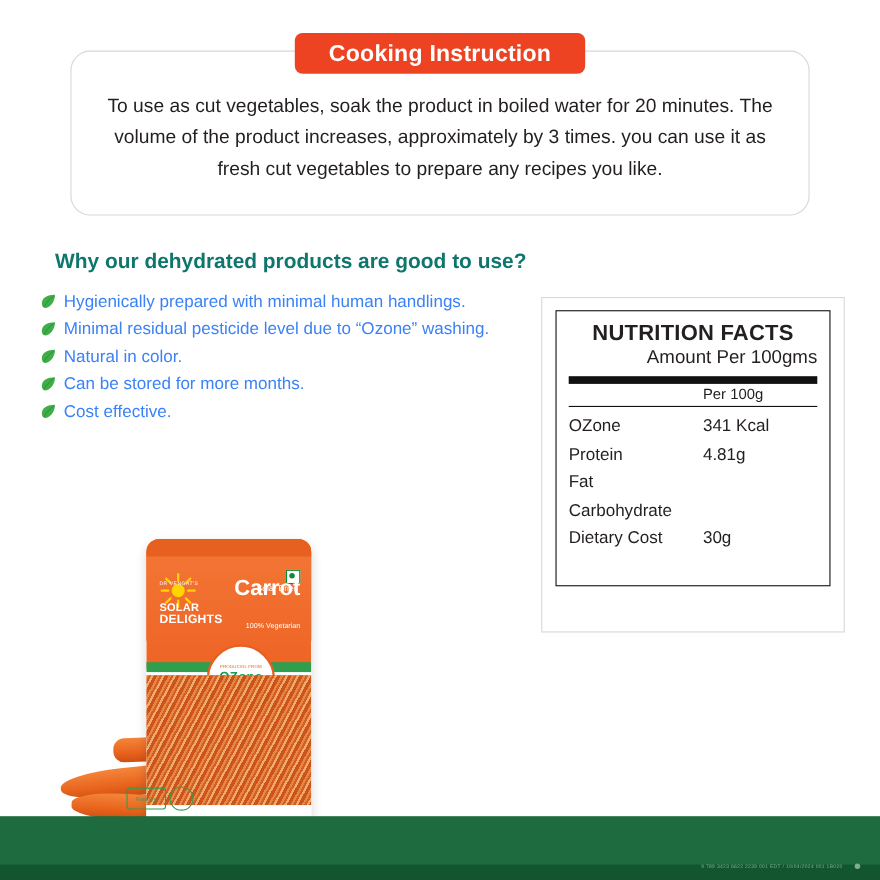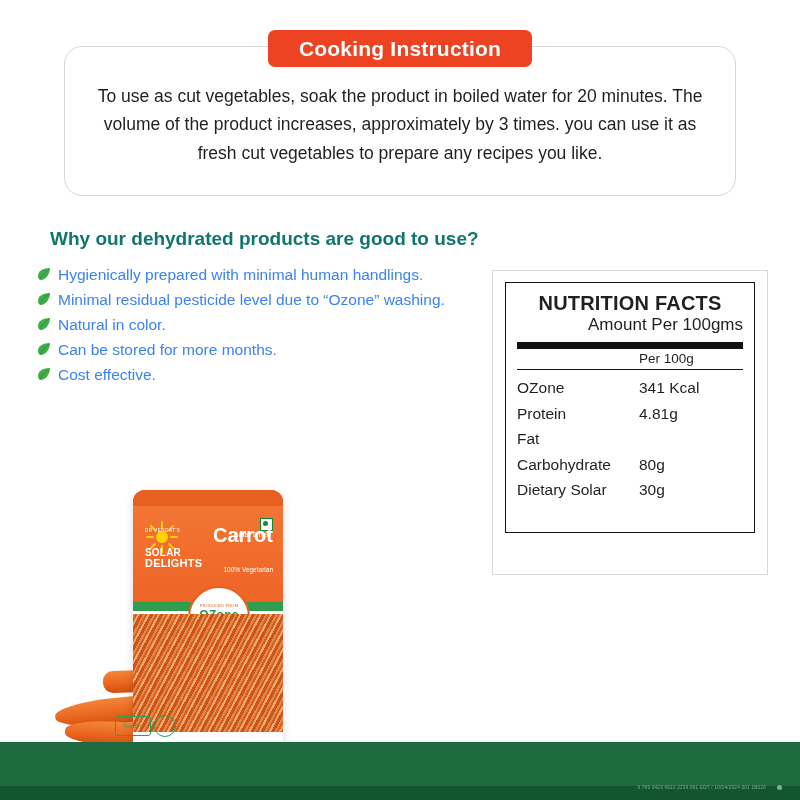--- a/index.html
+++ b/index.html
@@ -441,24 +441,23 @@
         </div>
         <div class="nf-row">
           <span class="nf-name">Protein</span>
           <span class="nf-val">4.81g</span>
         </div>
         <div class="nf-row">
           <span class="nf-name">Fat</span>
         </div>
         <div class="nf-row">
           <span class="nf-name">Carbohydrate</span>
-          <span class="nf-val">80g</span>
         </div>
         <div class="nf-row">
-          <span class="nf-name">Dietary Solar</span>
+          <span class="nf-name">Dietary Cost</span>
           <span class="nf-val">30g</span>
         </div>
       </div>
     </div>
   </div>
 
   <div class="product-photo">
 
     <div class="carrot" style="left:0px; top:228px; width:120px; height:26px; transform:rotate(-6deg);"></div>
     <div class="carrot" style="left:10px; top:252px; width:108px; height:24px; transform:rotate(3deg);"></div>

